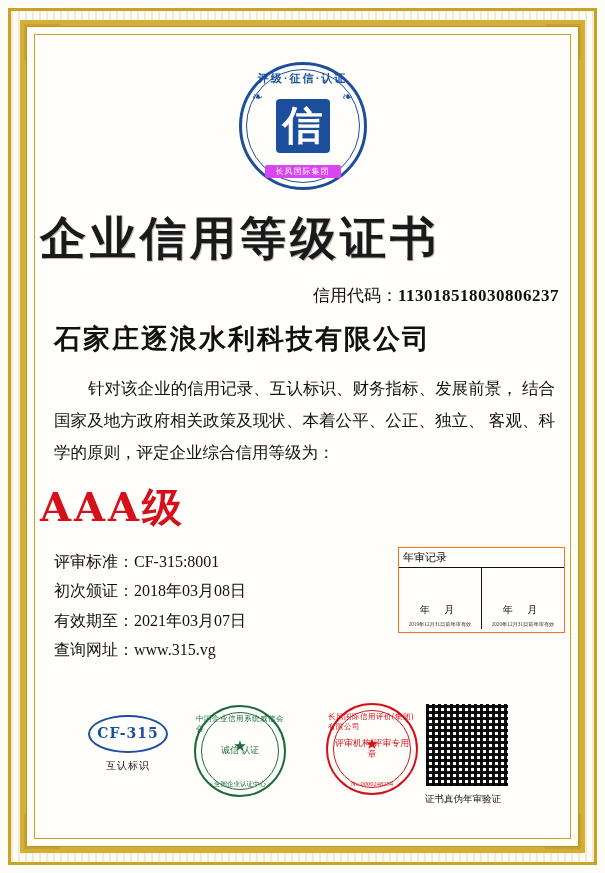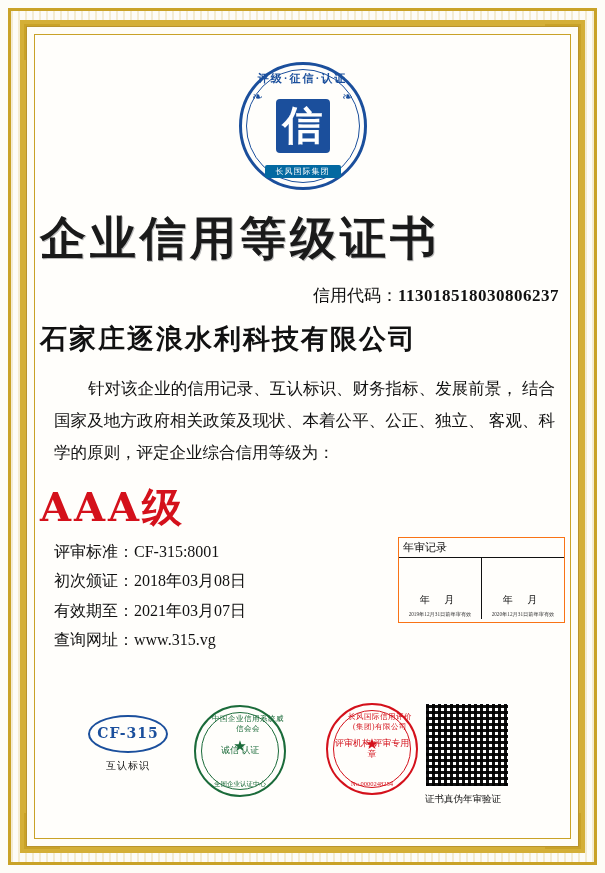--- a/index.html
+++ b/index.html
@@ -130,21 +130,21 @@
     font-weight: bold;
   }
   .emblem-bottom-text {
     position: absolute;
     bottom: 12px;
     left: 0;
     right: 0;
     text-align: center;
     font-size: 8px;
     color: #ffffff;
-    background: #0369a1;
+    background: #d946ef;
     margin: 0 26px;
     border-radius: 2px;
     padding: 1px 0;
     letter-spacing: 1px;
   }
   .wheat-l, .wheat-r {
     position: absolute;
     top: 30px;
     width: 18px;
     height: 62px;
@@ -176,20 +176,21 @@
   .code-line .code-val {
     font-weight: bold;
     letter-spacing: 0.5px;
   }
   .company {
     font-size: 27px;
     font-weight: bold;
     letter-spacing: 2px;
     color: #111;
     margin-top: 14px;
+    margin-left: 14px;
     font-family: "DejaVu Serif", serif;
   }
   .para {
     margin-top: 16px;
     margin-left: 14px;
     margin-right: 10px;
     font-size: 16.5px;
     line-height: 1.95;
     color: #111;
     text-align: justify;
@@ -202,21 +203,21 @@
     color: #d4111b;
     font-weight: bold;
     font-size: 40px;
     letter-spacing: 3px;
     font-family: "DejaVu Serif", serif;
   }
 
   
   .lower {
     display: flex;
-    margin-top: 2px;
+    margin-top: 12px;
     margin-left: 14px;
   }
   .details {
     flex: 0 0 330px;
     font-size: 16px;
     line-height: 1.85;
     color: #111;
   }
   .review-box {
     position: relative;
@@ -308,23 +309,23 @@
   .round-stamp.red { border-color: #d4111b; }
   .round-stamp .inner-ring {
     position: absolute;
     inset: 5px;
     border-radius: 50%;
     border: 1px solid currentColor;
   }
   .rs-top {
     position: absolute;
     top: 7px;
-    left: 16px;
-    right: 0;
-    text-align: center;
+    left: 0;
+    right: 0;
+    text-align: left;
     font-size: 7.5px;
     letter-spacing: 0.5px;
   }
   .rs-center {
     position: absolute;
     left: 50%;
     top: 50%;
     transform: translate(-50%, -50%);
     font-size: 9px;
     text-align: center;

